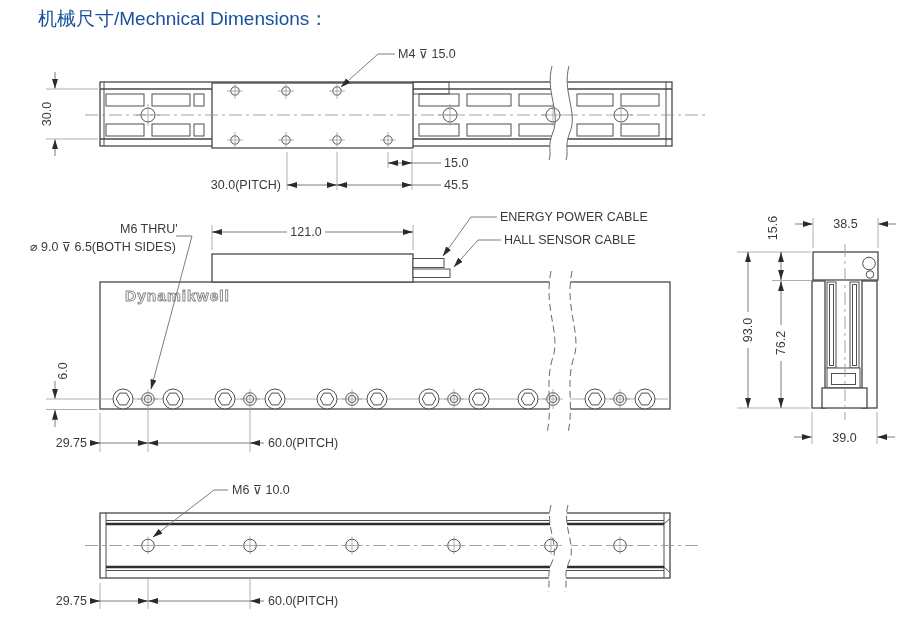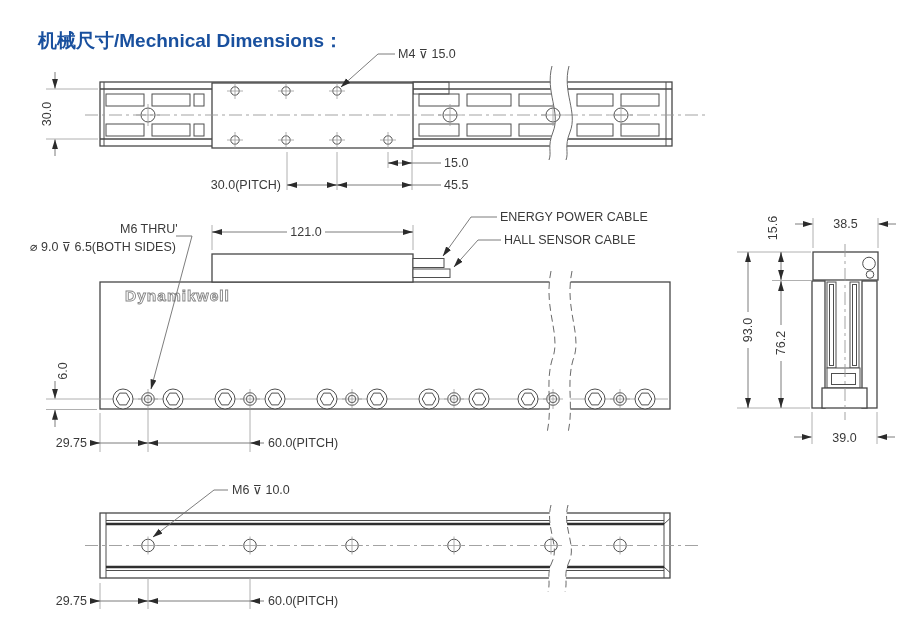--- a/index.html
+++ b/index.html
@@ -1,18 +1,18 @@
 <!DOCTYPE html>
 <html><head>
 <meta charset="utf-8">
 <style>
   html,body{margin:0;padding:0;background:#fff;}
   .canvas{position:relative;width:922px;height:635px;background:#fff;overflow:hidden;
           font-family:"Liberation Sans","DejaVu Sans",sans-serif;}
-  .title{position:absolute;left:38px;top:6px;font-size:19px;font-weight:bold;color:#19509e;margin-top:22px;}
+  .title{position:absolute;left:38px;top:6px;font-size:19px;font-weight:normal;color:#19509e;}
   svg{position:absolute;left:0;top:0;}
   .s1{stroke:#474747;stroke-width:1.3;fill:none}
   .s2{stroke:#4f4f4f;stroke-width:1;fill:none}
   .f1{stroke:#474747;stroke-width:1.3;fill:#fff}
   .f2{stroke:#4f4f4f;stroke-width:1;fill:#fff}
   .thk{stroke:#2f2f2f;stroke-width:2.4;fill:none}
   .ext{stroke:#9c9c9c;stroke-width:.8;fill:none}
   .cl{stroke:#999;stroke-width:.9;fill:none;stroke-dasharray:13 4 3 4}
   .dim{stroke:#6e6e6e;stroke-width:.9;fill:none}
   .brk{stroke:#6a6a6a;stroke-width:1;fill:none}

